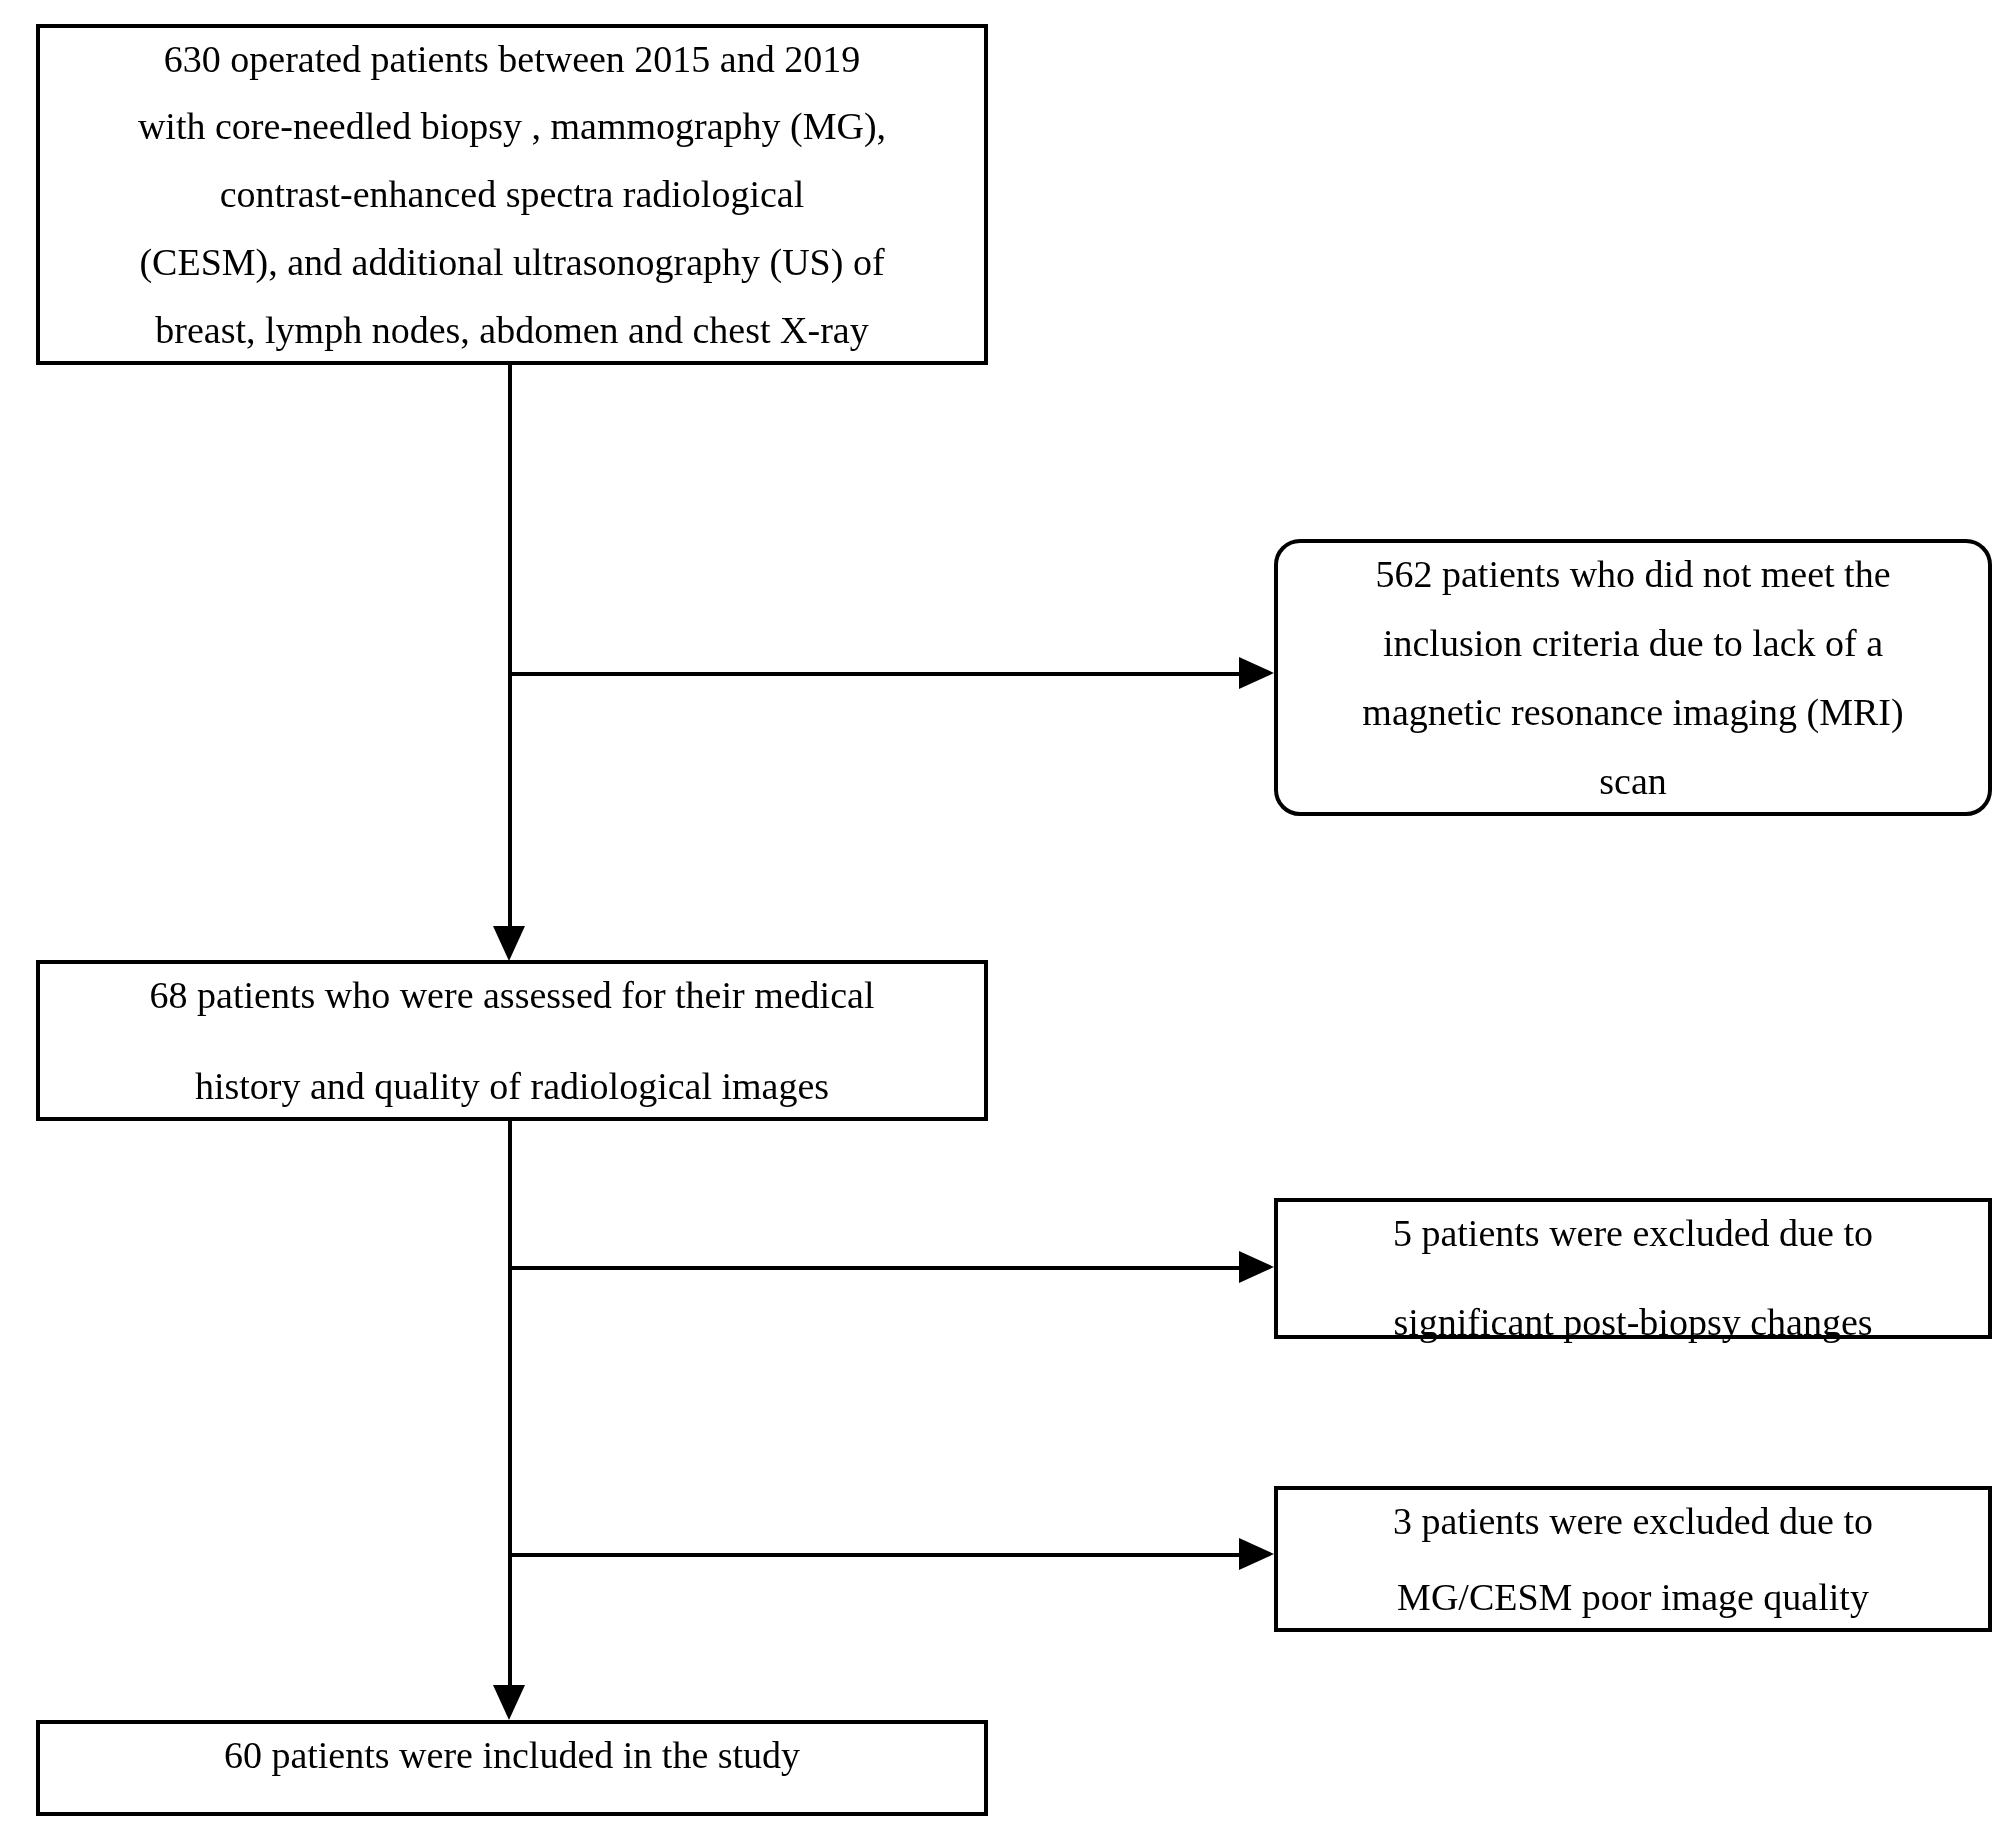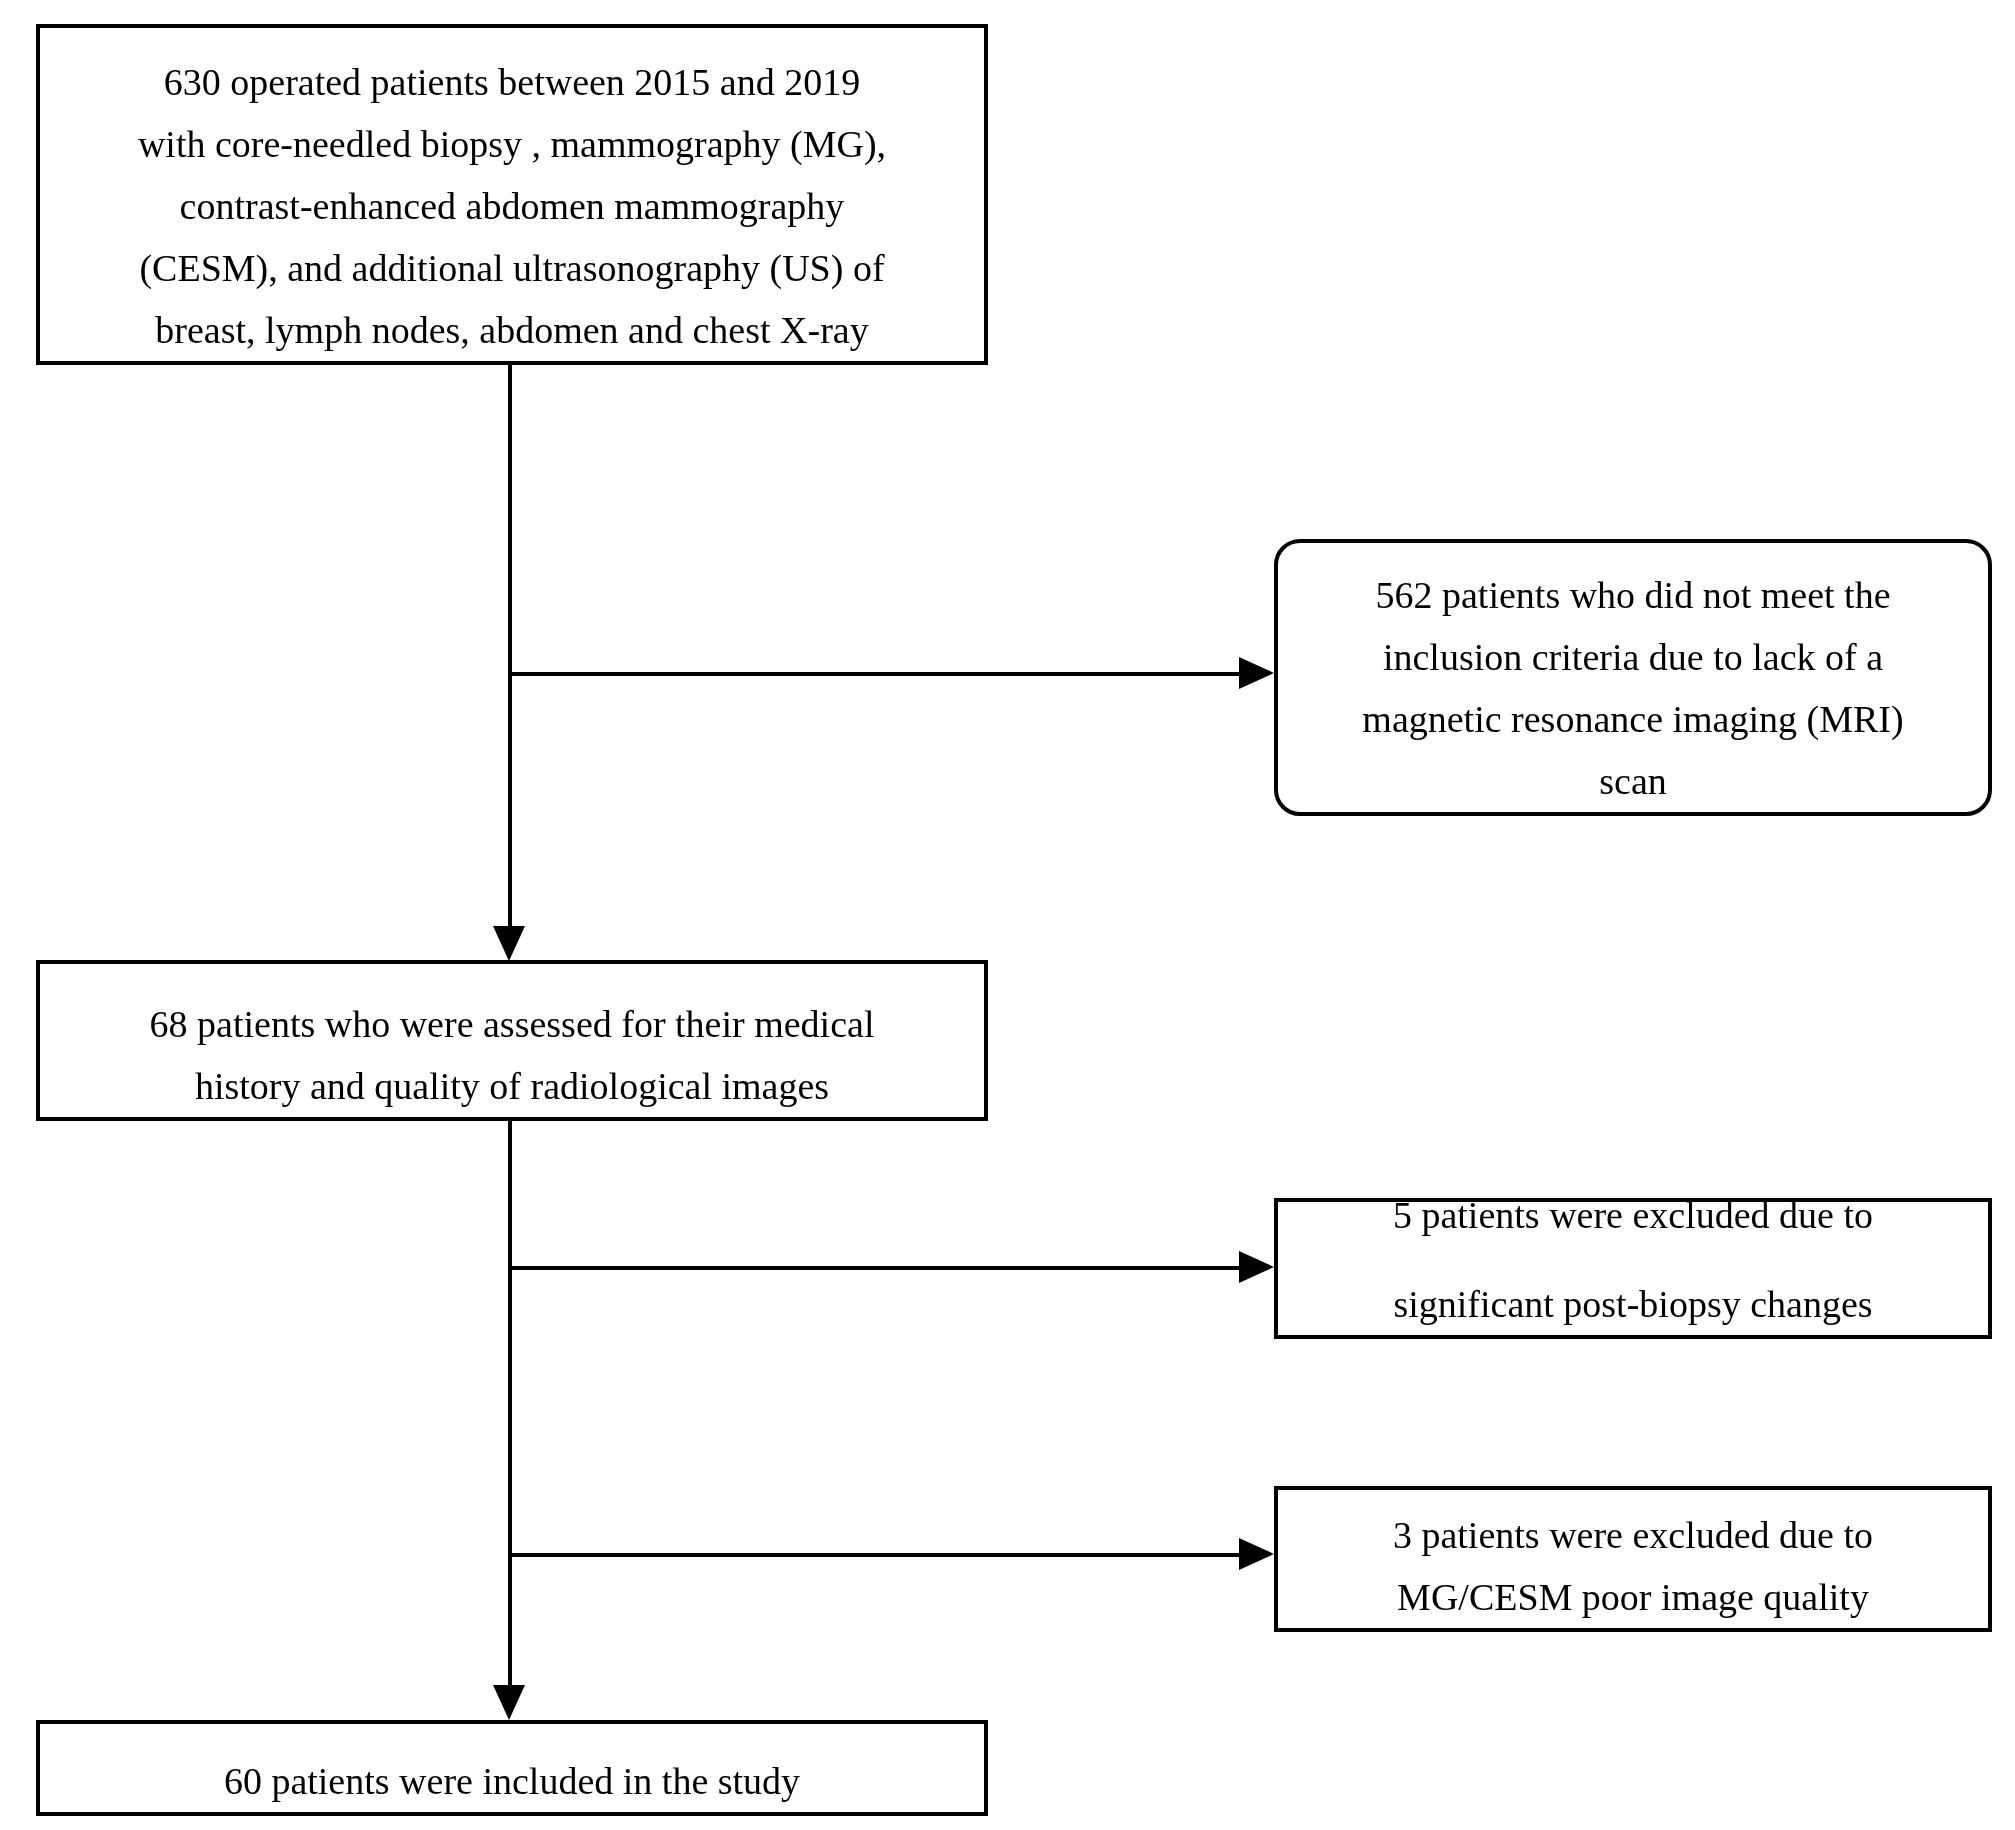--- a/index.html
+++ b/index.html
@@ -16,21 +16,21 @@
     font-family: "Liberation Serif", "DejaVu Serif", serif;
     color: #000000;
   }
   .node {
     position: absolute;
     box-sizing: border-box;
     background: #ffffff;
     border: 4.3px solid #000000;
     display: flex;
     flex-direction: column;
-    justify-content: flex-end;
+    justify-content: space-between;
     align-items: center;
     text-align: center;
     font-size: 38px;
   }
   .node .line {
     line-height: 62px;
     white-space: nowrap;
   }
   
   #node-initial-cohort        { left: 36px;   top: 23.5px;   width: 952px; height: 341px; }
@@ -72,21 +72,21 @@
   #head-h3 { left: 1239px; top: 1538px; }
 </style>
 </head>
 <body>
 
 <div id="canvas">
 
   <div class="node" id="node-initial-cohort">
     <div class="line">630 operated patients between 2015 and 2019</div>
     <div class="line">with core-needled biopsy , mammography (MG),</div>
-    <div class="line">contrast-enhanced abdomen mammography</div>
+    <div class="line">contrast-enhanced spectra radiological</div>
     <div class="line">(CESM), and additional ultrasonography (US) of</div>
     <div class="line">breast, lymph nodes, abdomen and chest X-ray</div>
   </div>
 
   <div class="node" id="node-excluded-no-mri">
     <div class="line">562 patients who did not meet the</div>
     <div class="line">inclusion criteria due to lack of a</div>
     <div class="line">magnetic resonance imaging (MRI)</div>
     <div class="line">scan</div>
   </div>

